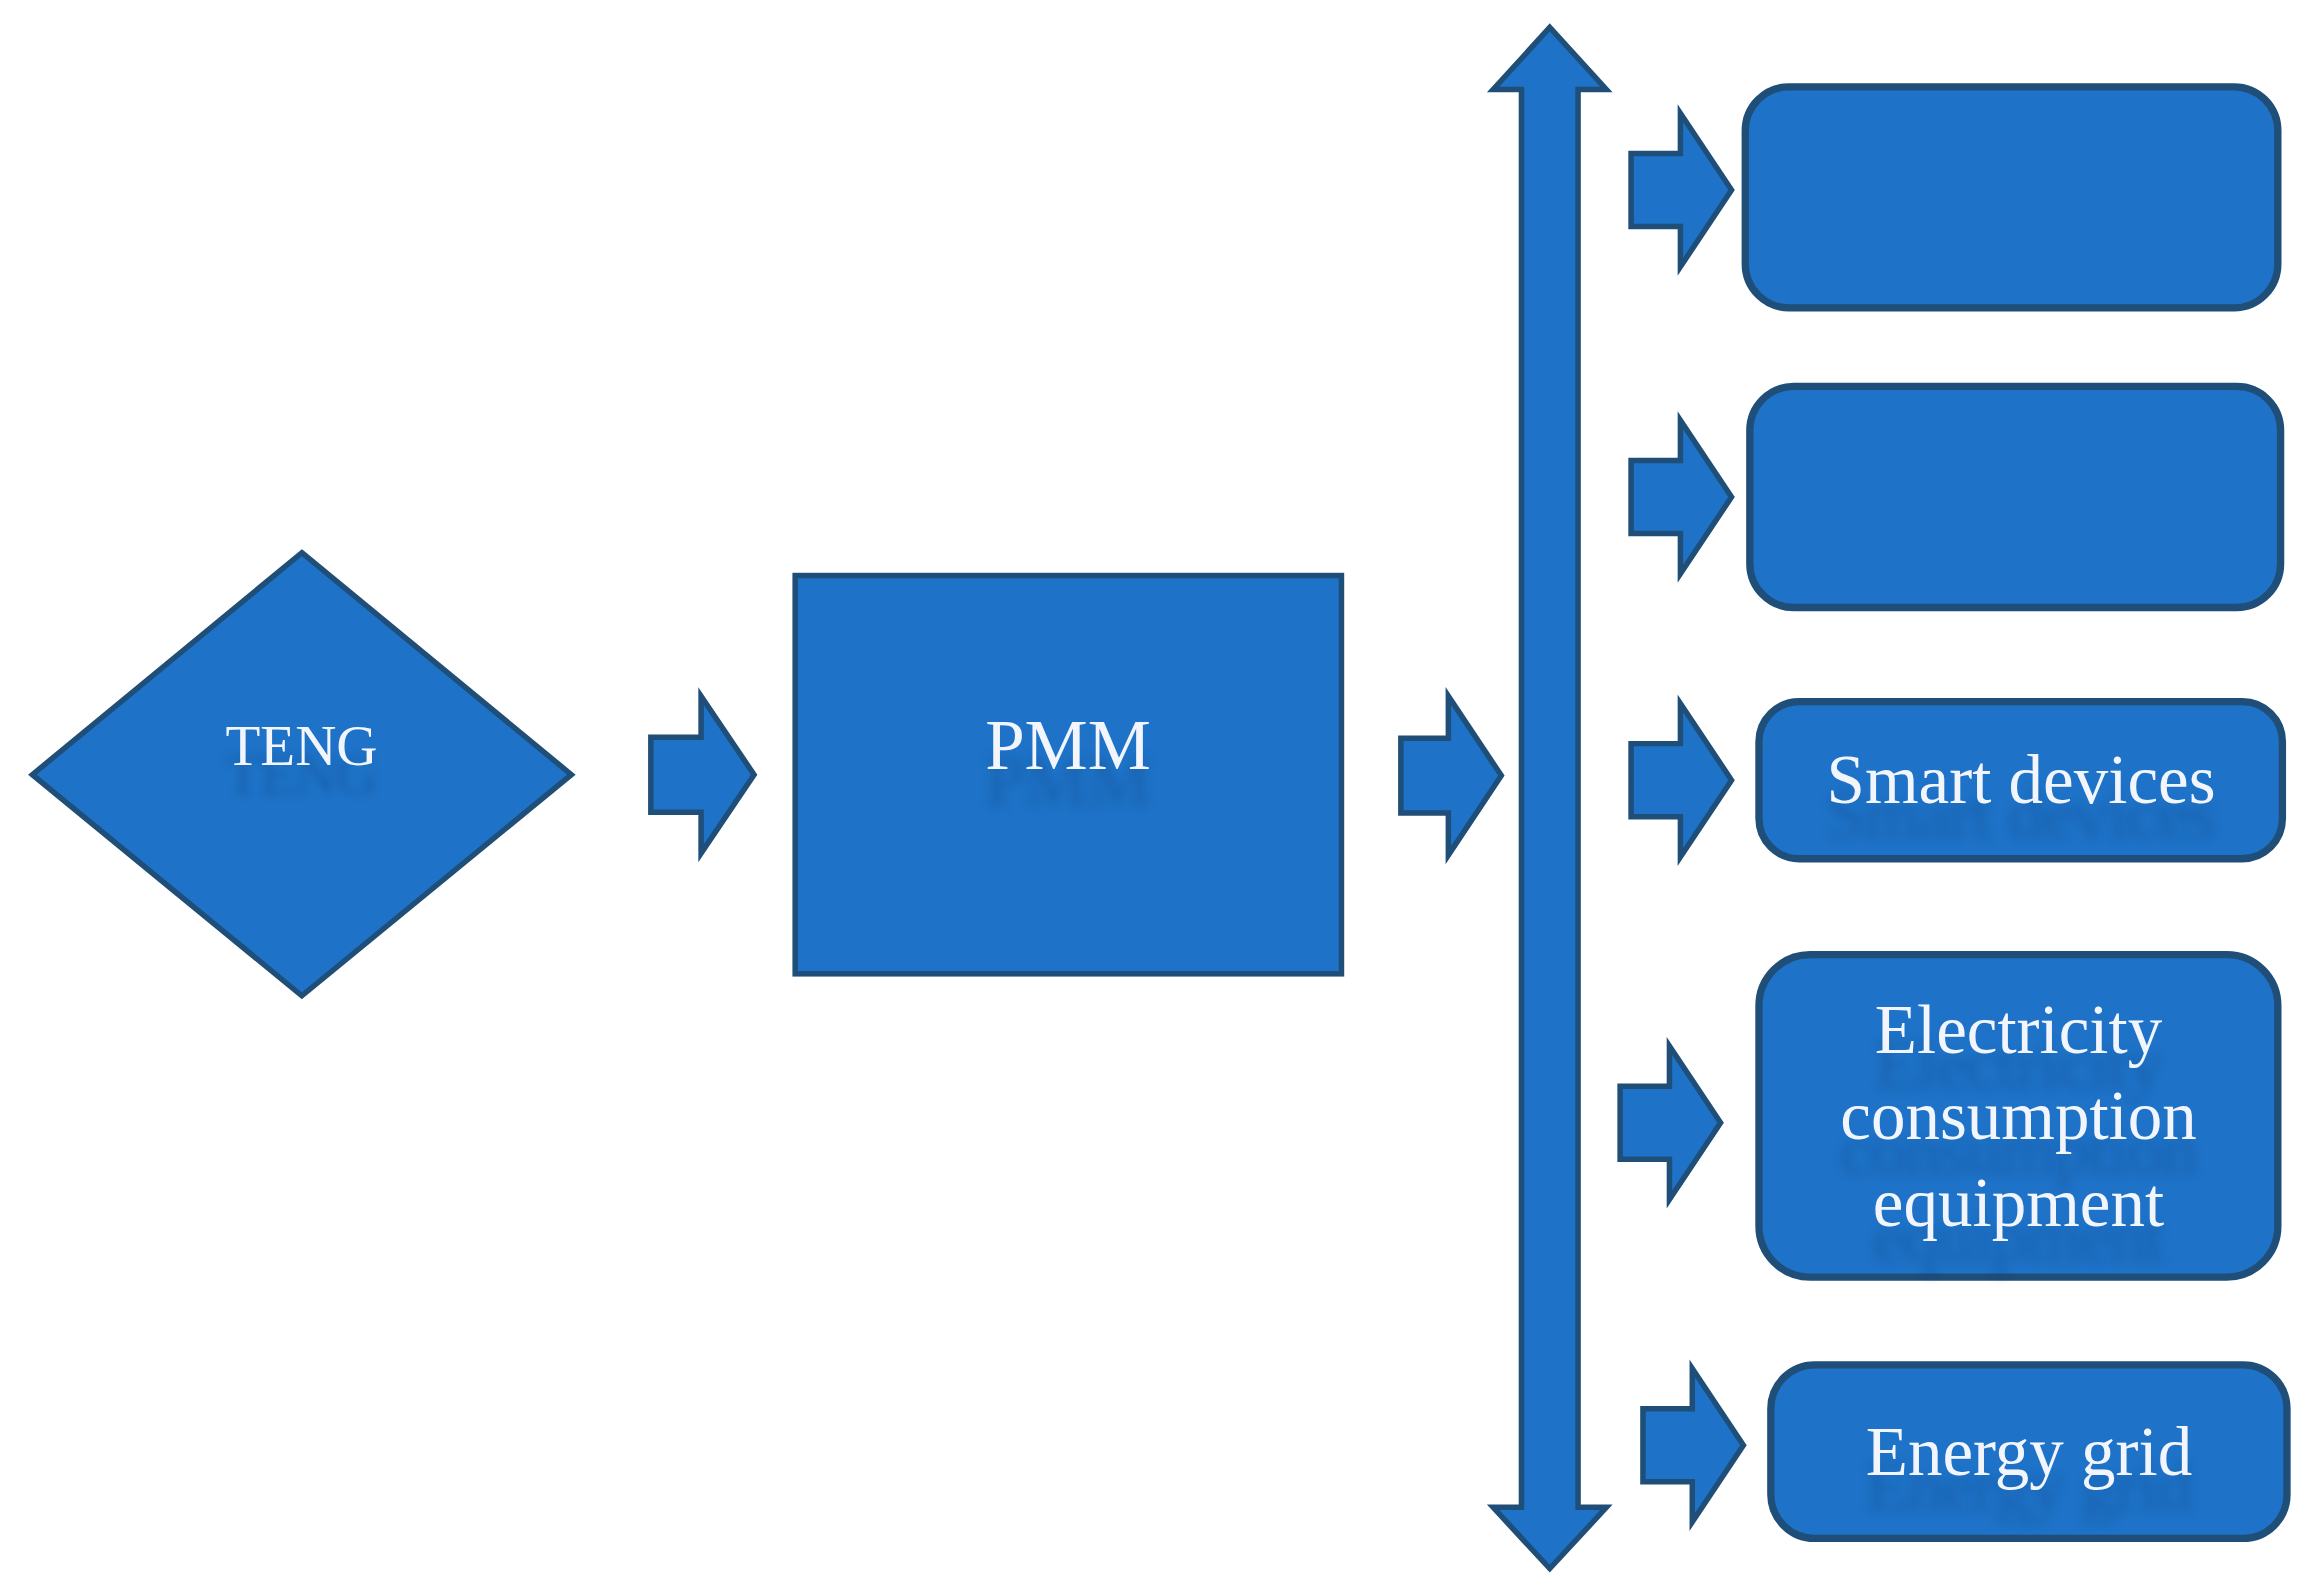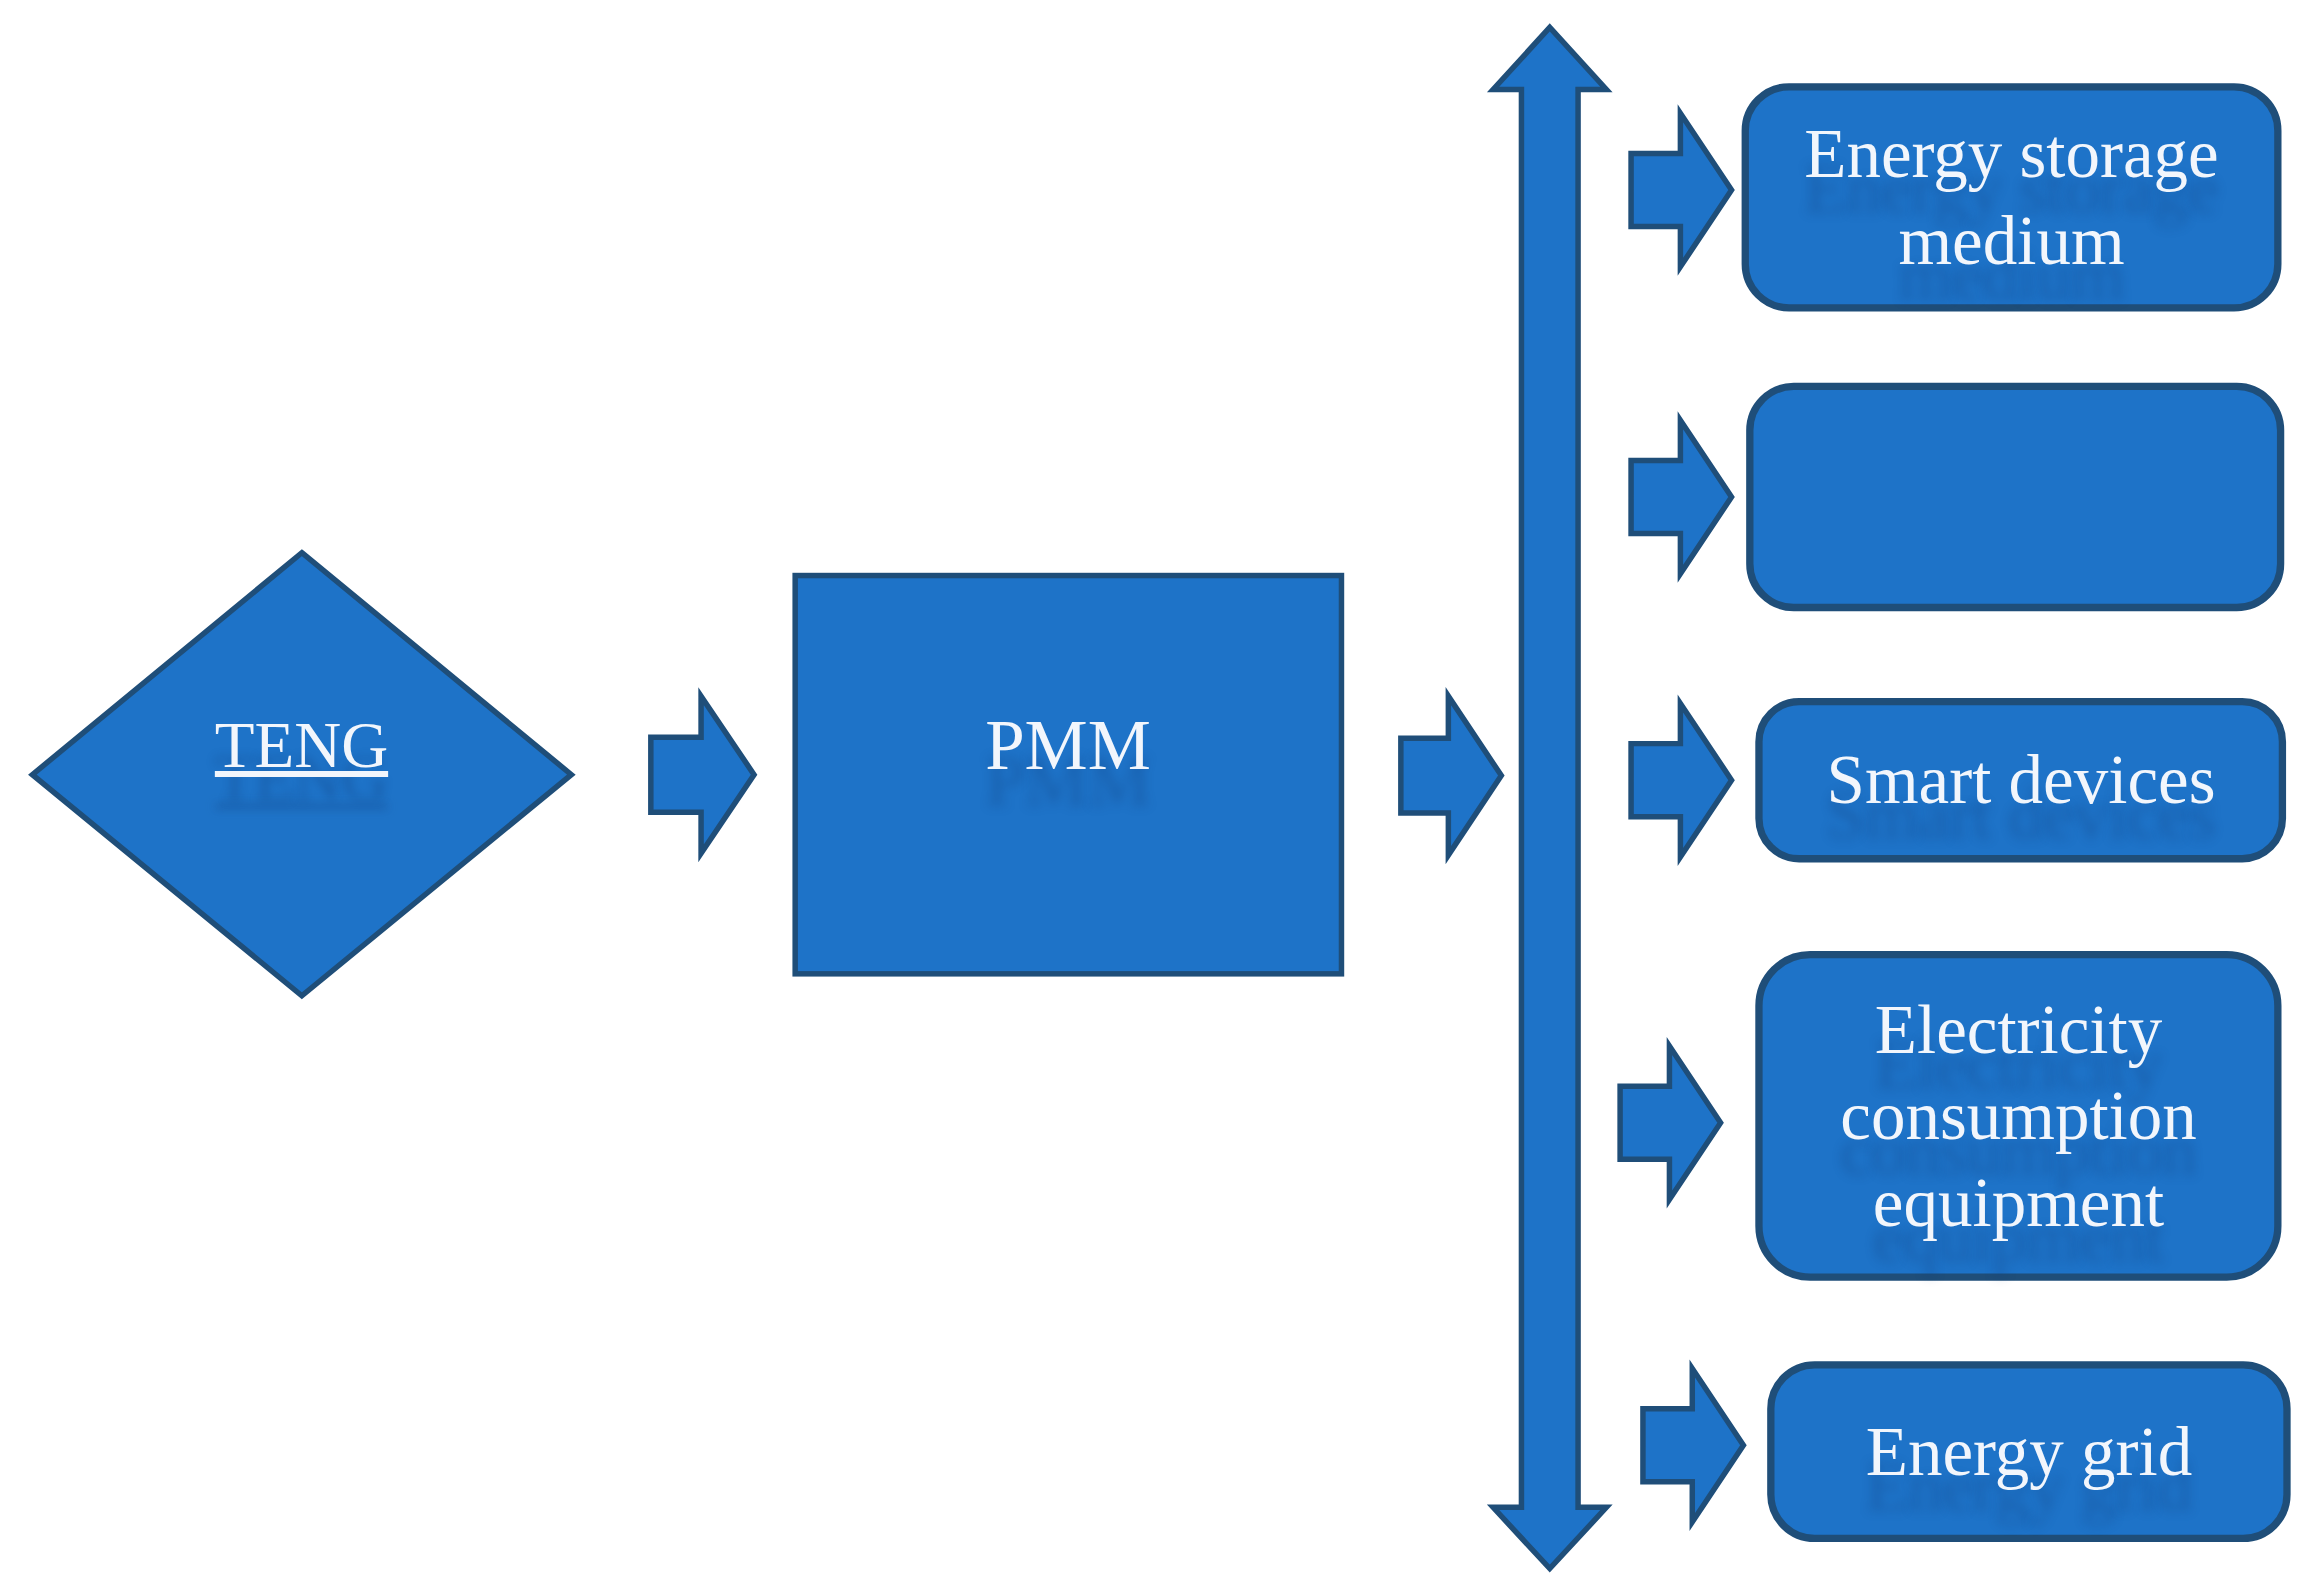--- a/index.html
+++ b/index.html
@@ -29,21 +29,21 @@
   .label {
     position: absolute;
     display: flex;
     align-items: center;
     justify-content: center;
     text-align: center;
     color: var(--label-text);
     text-shadow: 0 0.5em 0.15em rgba(16, 58, 118, 0.33);
     line-height: 1.25;
   }
-  .label-teng  { left: 32px;   top: 553px;  width: 539px; height: 443px; font-size: 65px; padding-bottom: 57px; text-decoration: underline; }
+  .label-teng  { left: 32px;   top: 553px;  width: 539px; height: 443px; font-size: 57px; padding-bottom: 57px; }
   .label-pmm   { left: 795px;  top: 576px;  width: 546px; height: 398px; font-size: 71px; padding-bottom: 60px; }
   .label-out   { font-size: 69px; padding: 0 22px; }
   .label-out1  { left: 1745px; top: 87px;   width: 533px; height: 221px; }
   .label-out2  { left: 1750px; top: 387px;  width: 531px; height: 221px; }
   .label-out3  { left: 1759px; top: 702px;  width: 524px; height: 157px; }
   .label-out4  { left: 1759px; top: 955px; width: 519px; height: 323px; }
   .label-out5  { left: 1771px; top: 1365px; width: 516px; height: 174px; }
 </style>
 </head>
 <body>
@@ -72,21 +72,20 @@
     <rect class="shape outbox" x="1915" y="423" width="581" height="242" rx="48" ry="48"></rect>
     <rect class="shape outbox" x="1925" y="768" width="573" height="172" rx="44" ry="44"></rect>
     <rect class="shape outbox" x="1925" y="1045" width="568" height="353" rx="56" ry="56"></rect>
     <rect class="shape outbox" x="1938" y="1494" width="565" height="190" rx="48" ry="48"></rect>
   </svg>
 
   <div class="label label-teng">TENG</div>
 
   <div class="label label-pmm">PMM</div>
 
-  <div class="label label-out label-out1">Energy storage medium</div>
 
 
   <div class="label label-out label-out4">Electricity consumption equipment</div>
 
   <div class="label label-out label-out3">Smart devices</div>
 
   <div class="label label-out label-out5">Energy grid</div>
 </div>
 
 

